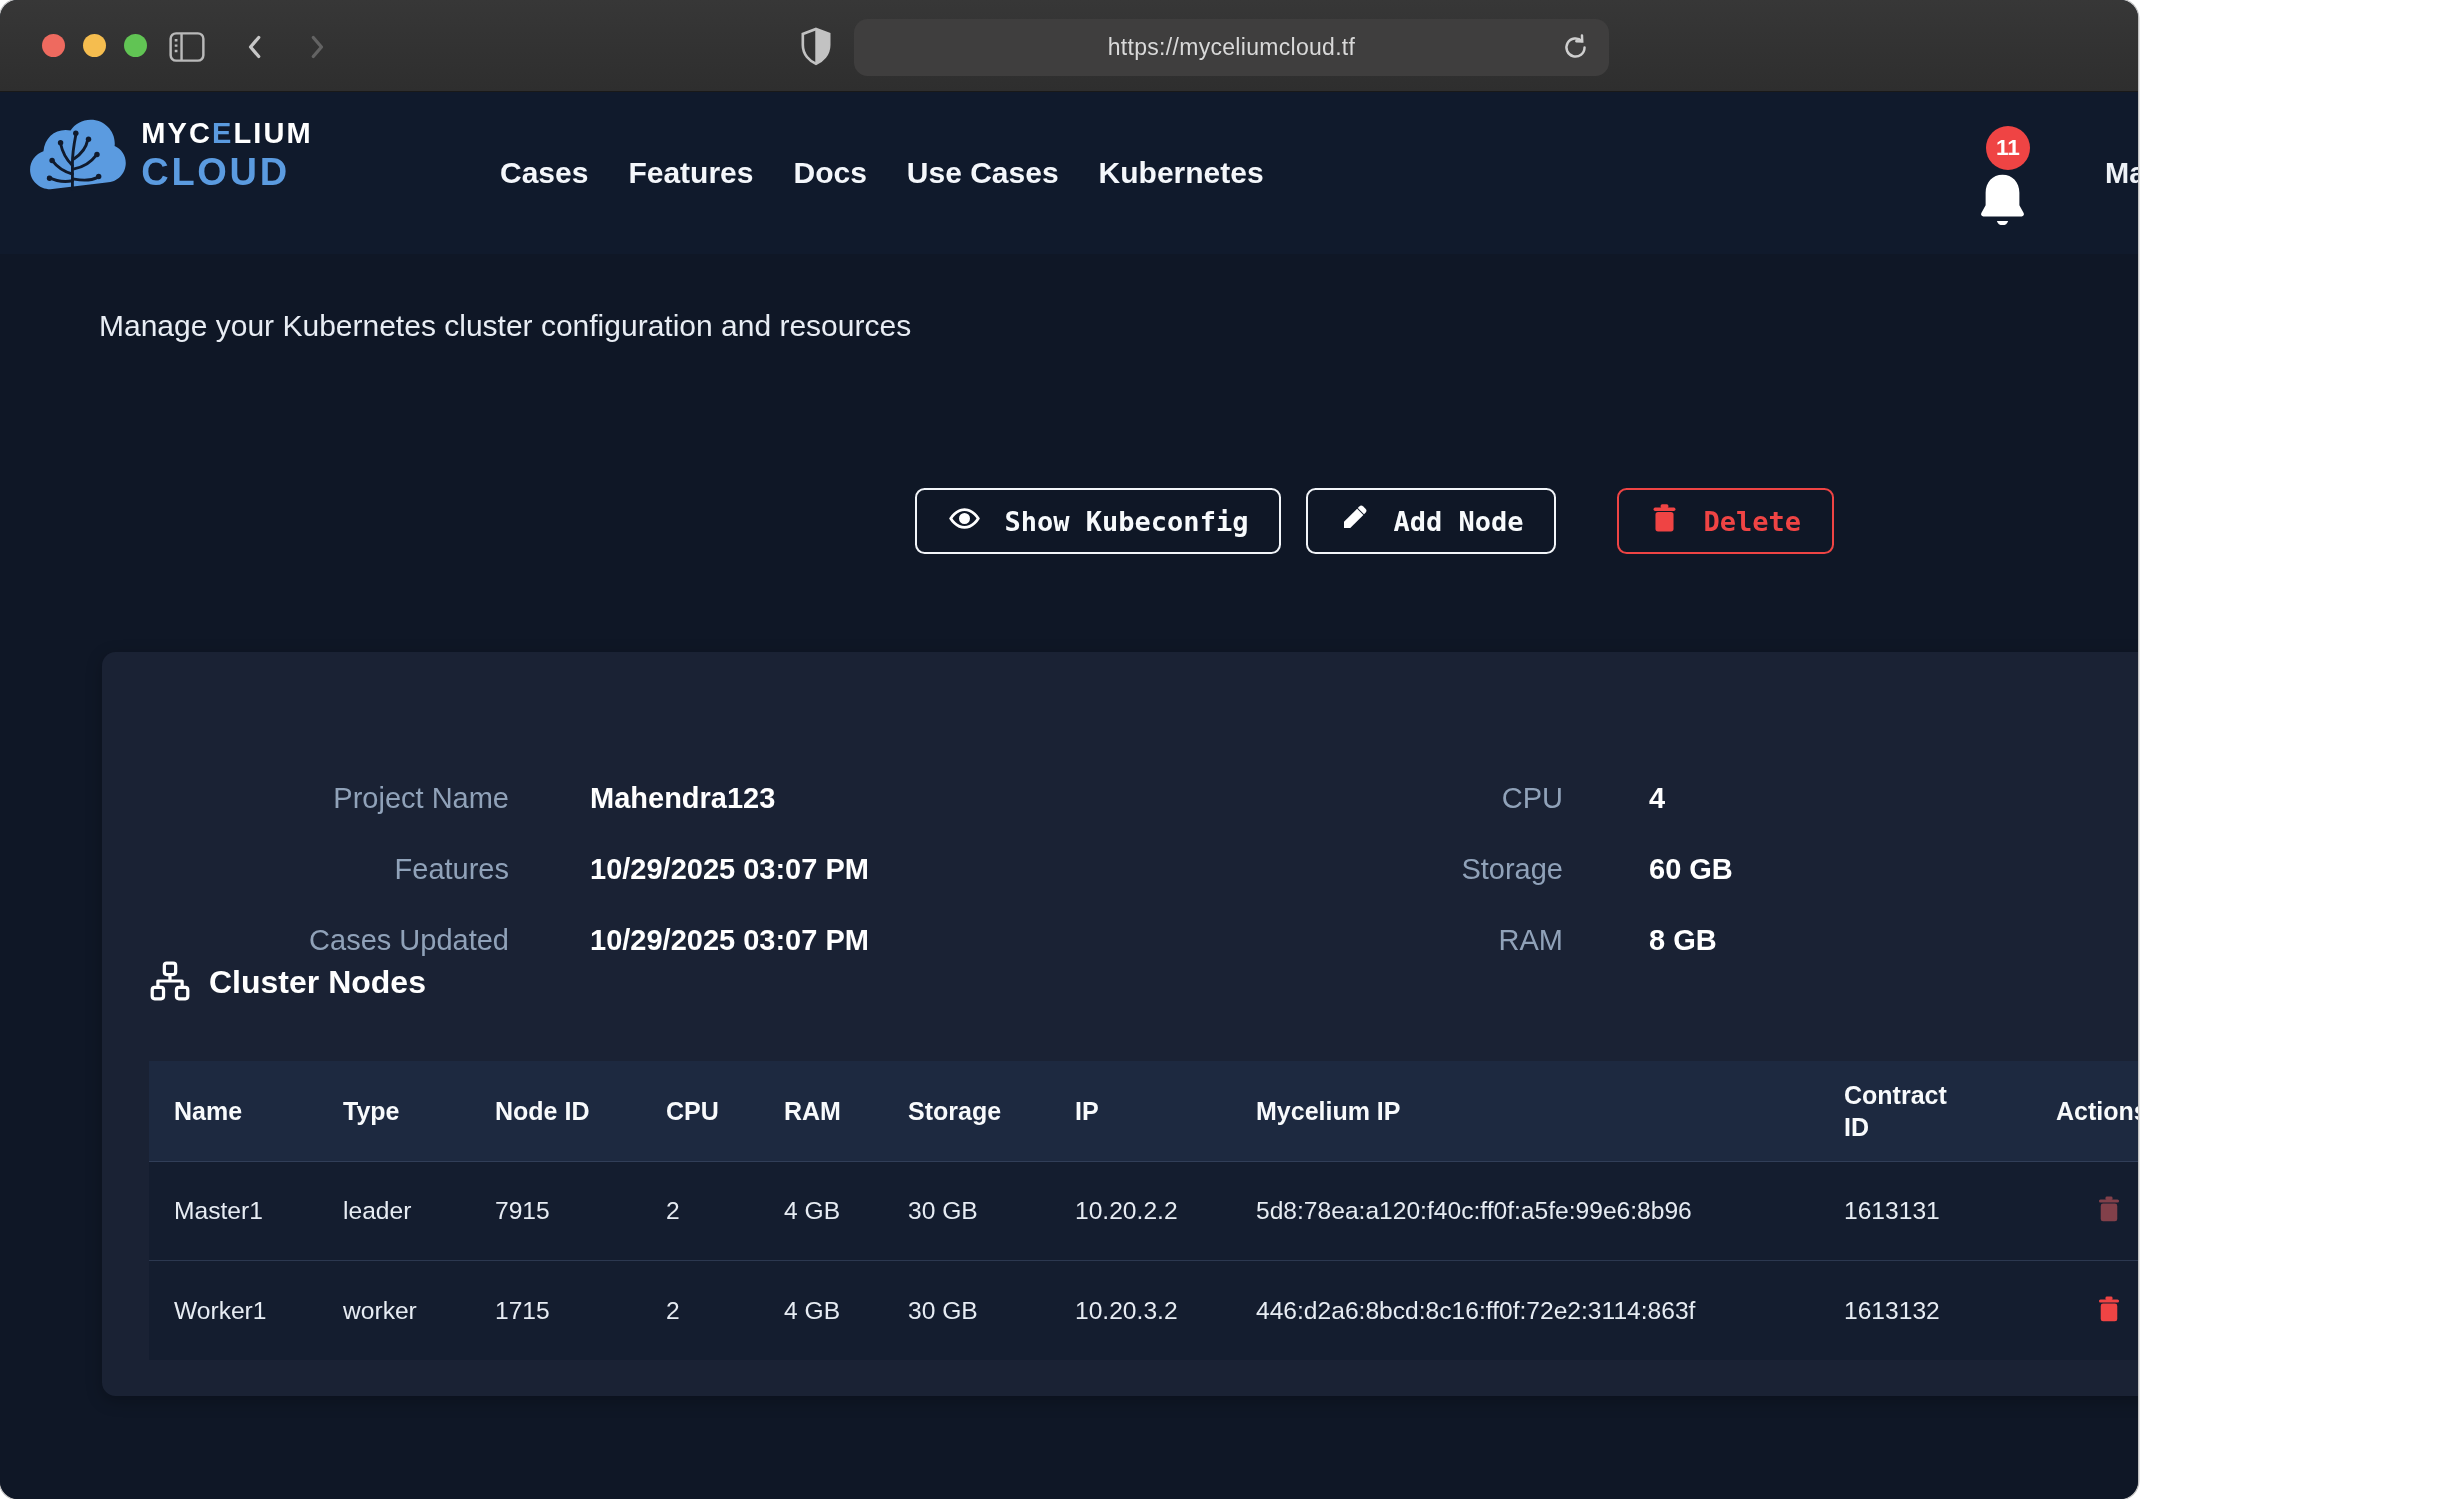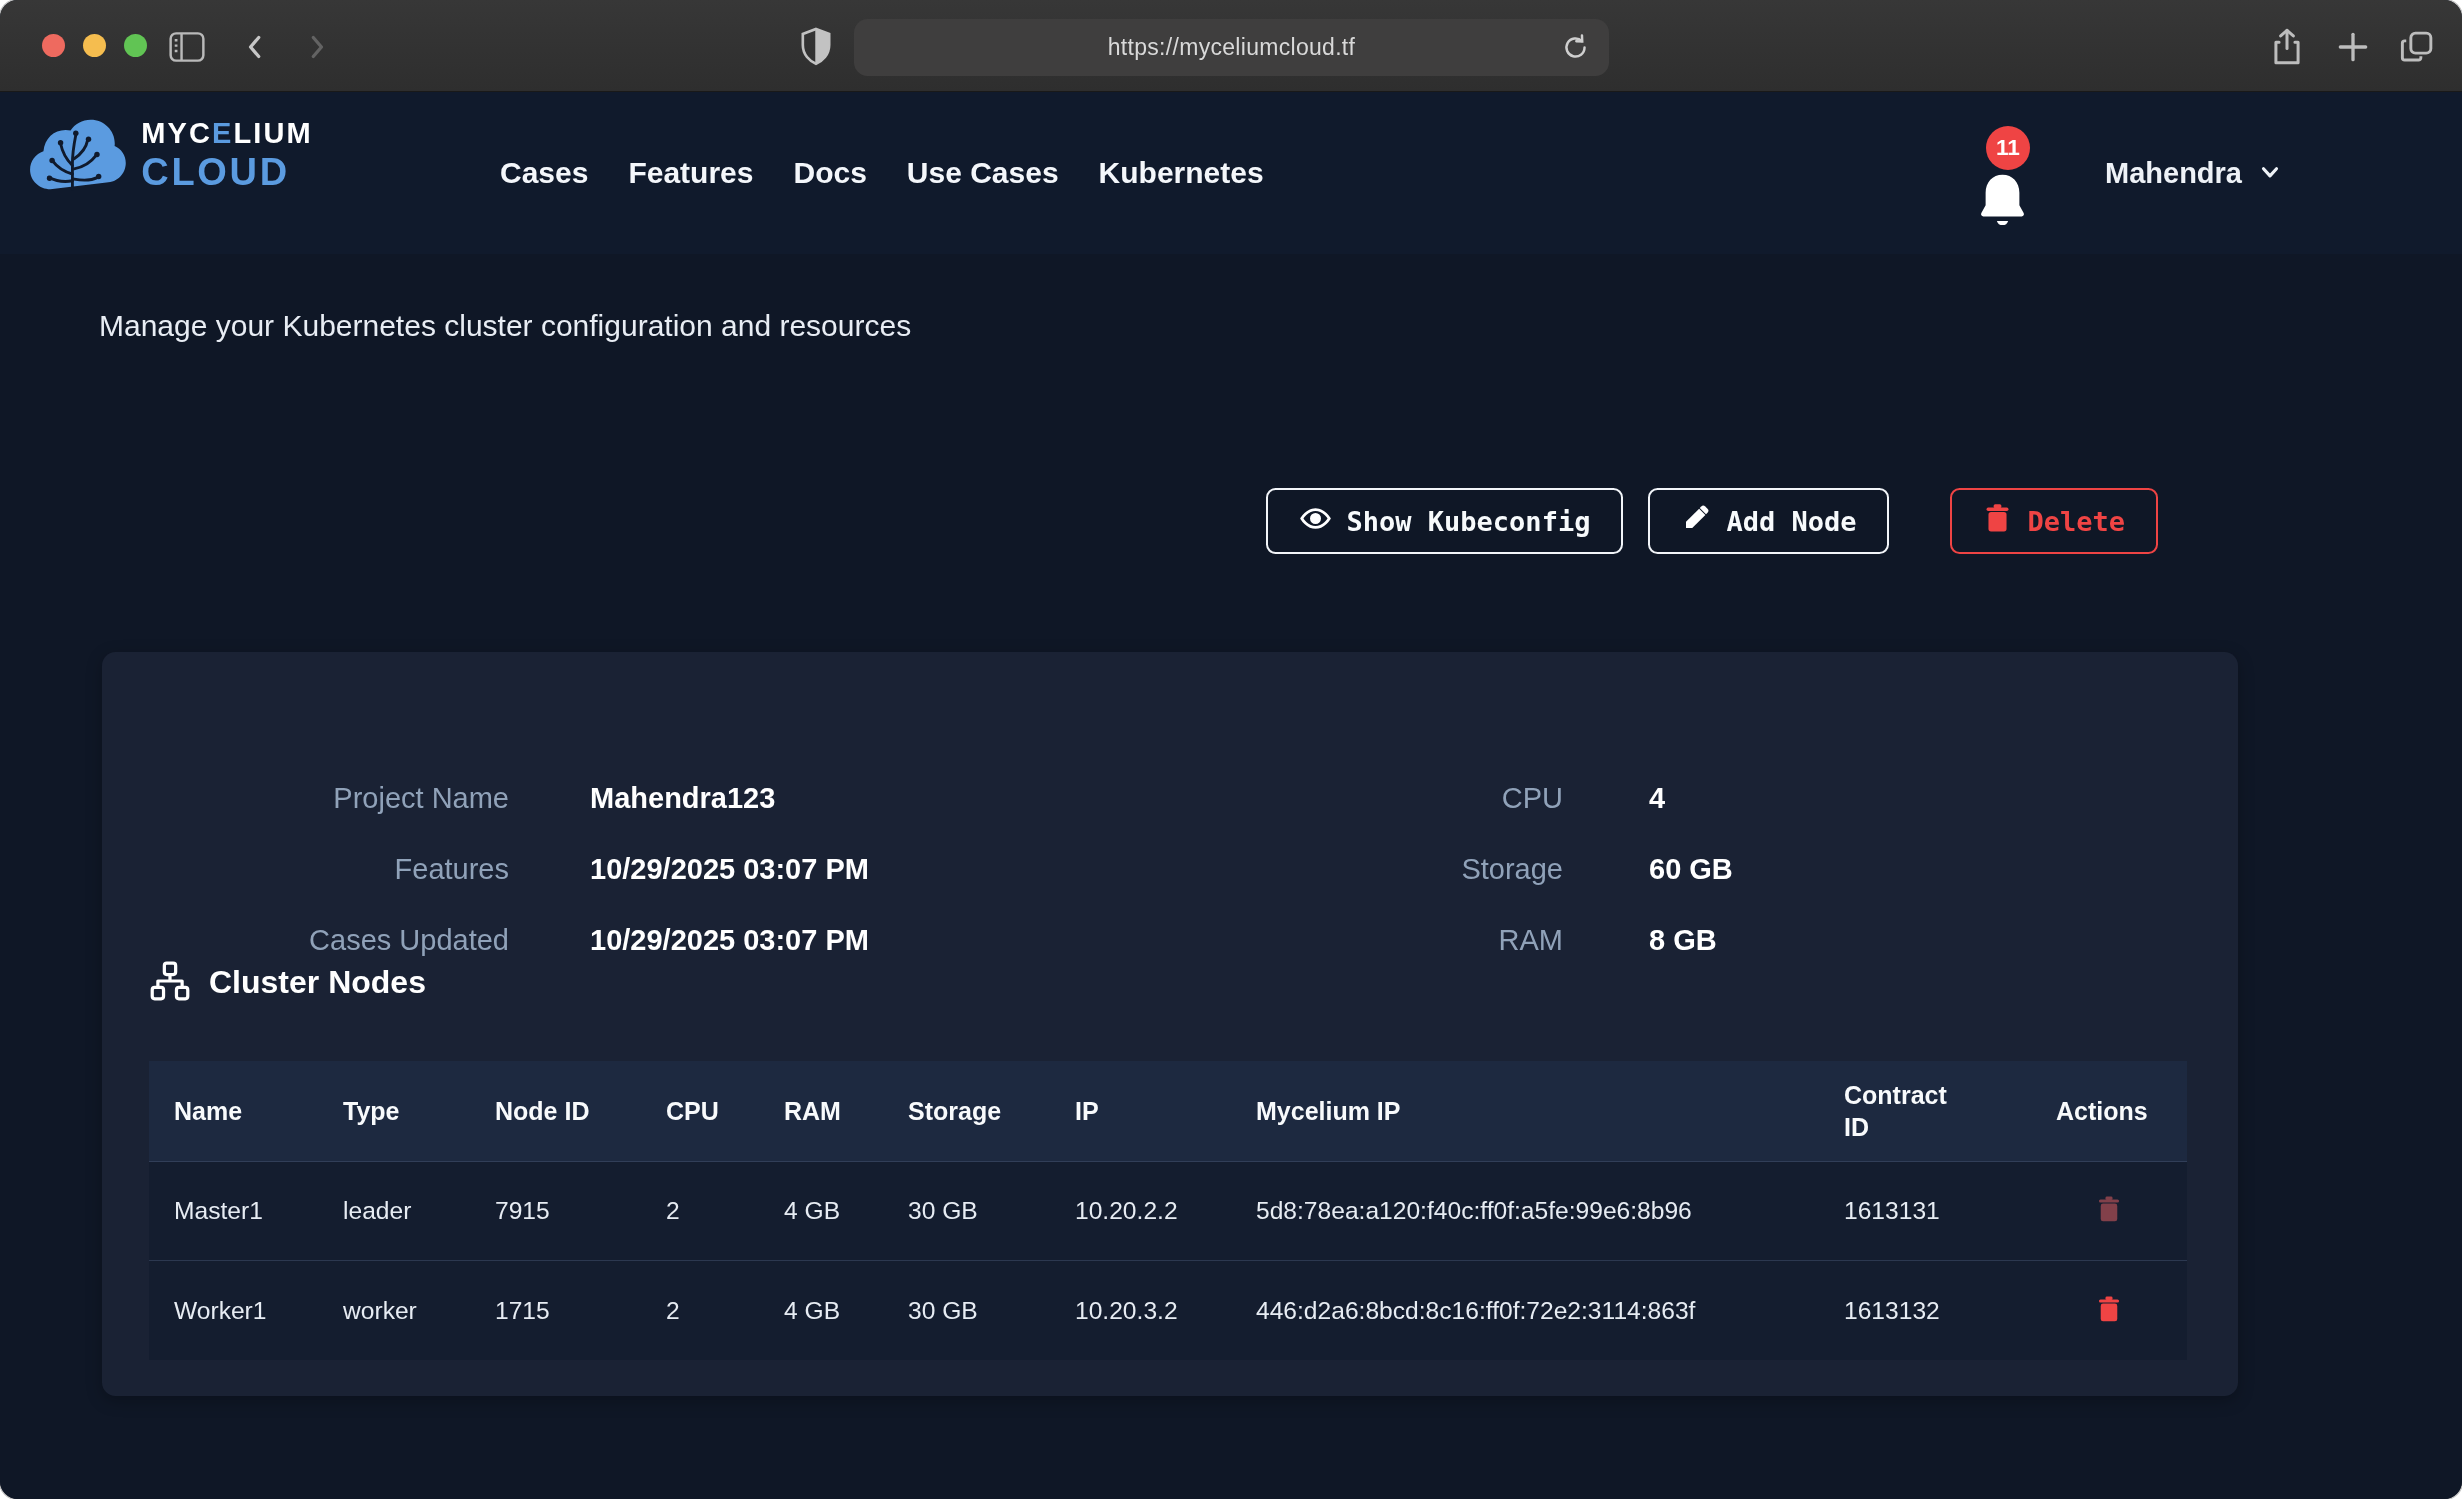--- a/index.html
+++ b/index.html
@@ -1,17 +1,17 @@
 <!DOCTYPE html>
 <html style="font-size:11px"><head>
 <meta charset="utf-8">
 <style>
   * { margin:0; padding:0; box-sizing:border-box; }
   html,body { width:2462px; height:1499px; background:#ffffff; font-family:"Liberation Sans", sans-serif; }
-  .window { position:absolute; left:0; top:0; width:2462px; height:1499px; border-radius:18px; overflow:hidden;
+  .window { position:absolute; left:0; top:0; width:2138px; height:1499px; border-radius:18px; overflow:hidden;
             box-shadow:0 0 0 1.4px rgba(0,0,0,.25); background:#0f1726; }
 
   
   .chrome { position:absolute; left:0; top:0; width:100%; height:92px; background:linear-gradient(#373737,#2e2e2e);
             border-bottom:0.7px solid #191919; }
   .tl { position:absolute; top:34px; width:23px; height:23px; border-radius:50%; }
   .tl.red { left:42px; background:#ee6a5f; }
   .tl.yellow { left:83px; background:#f5bd4f; }
   .tl.green { left:124px; background:#61c454; }
   .chrome-ic { position:absolute; top:22.6px; height:48px; display:flex; align-items:center; color:#b9b9b9; }
@@ -41,21 +41,21 @@
 
   .title-zone { position:absolute; left:99px; top:109px; width:1025px; height:96px; }
   .title-txt { color:#ffffff; font-size:45px; font-weight:700; white-space:nowrap; line-height:62px; }
   .title-blurwin { position:absolute; left:-13.7px; top:0; width:478px; height:42px; overflow:hidden; }
   .title-blurwin .title-txt { filter:blur(11px); opacity:.95; margin-left:13.7px; }
   .title-crispwin { position:absolute; left:0; top:42px; width:615px; height:33px; overflow:hidden; }
   .title-crispwin .title-txt { margin-top:-42px; }
   .subtitle { position:absolute; left:99px; top:217px; color:#e8edf4; font-size:30px; font-weight:400; }
 
   .btnrow { position:absolute; top:396px; right:304px; display:flex; gap:25px; }
-  .btn { height:66px; border-radius:9.6px; display:flex; align-items:center; justify-content:center; gap:15px;
+  .btn { height:66px; border-radius:9.6px; display:flex; align-items:center; justify-content:center; gap:24px;
          font-family:"DejaVu Sans Mono", monospace; font-weight:700; font-size:27px; padding:0 31px; cursor:pointer;
          background:transparent; }
   .btn.light { border:2.1px solid #f2f5f9; color:#f7fafc; }
   .btn.danger { border:2.1px solid #ef4444; color:#ef4444;margin-left:36px; }
 
   .card { position:absolute; left:102px; top:560px; width:2136px; height:744px; background:#1a2234; border-radius:13.7px;
           box-shadow:0 4.1px 16.4px rgba(0,0,0,.25); }
   .info-row { position:absolute; display:flex; align-items:baseline; }
   .info-label { display:inline-block; text-align:right; color:#90a2b9; font-size:29px; font-weight:500; }
   .info-value { color:#ffffff; font-size:29px; font-weight:600; }

